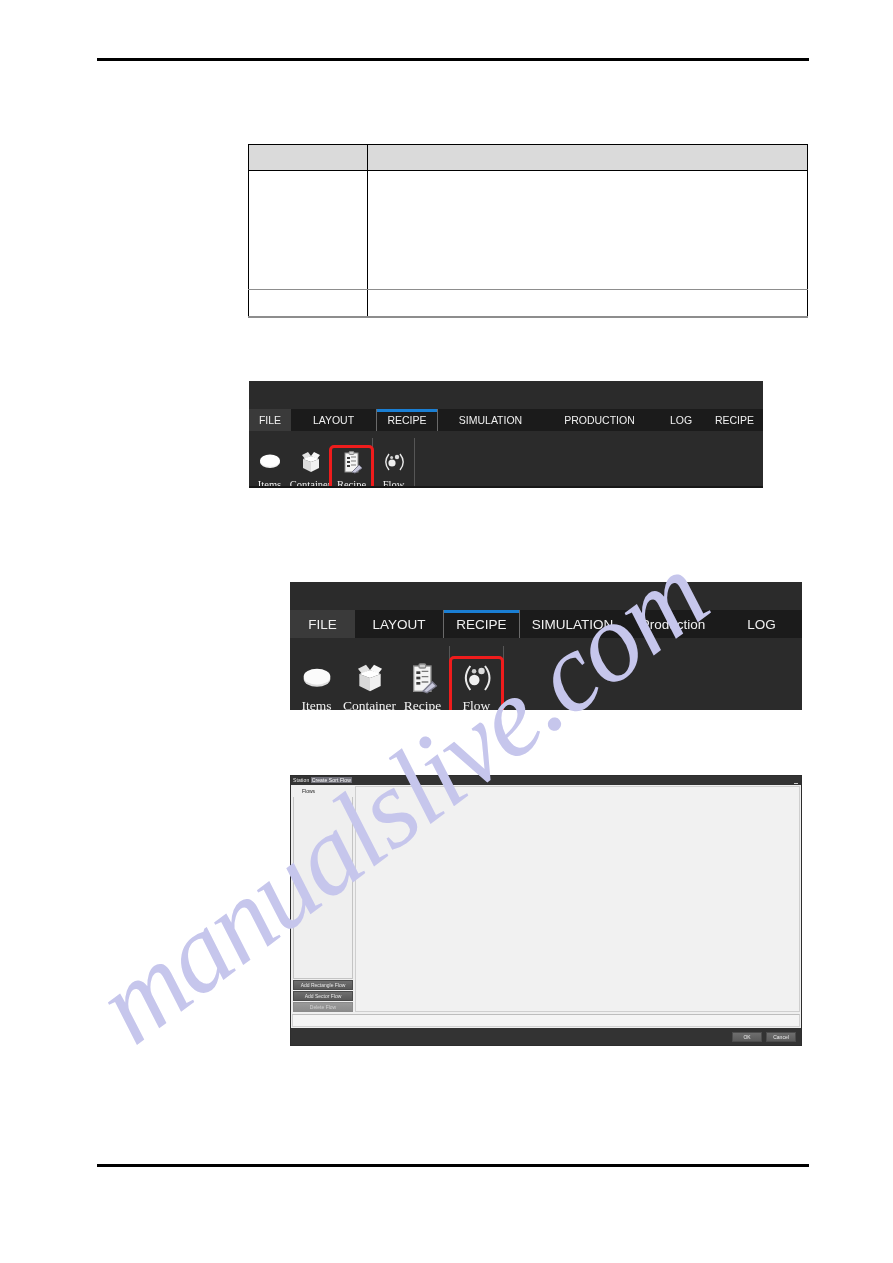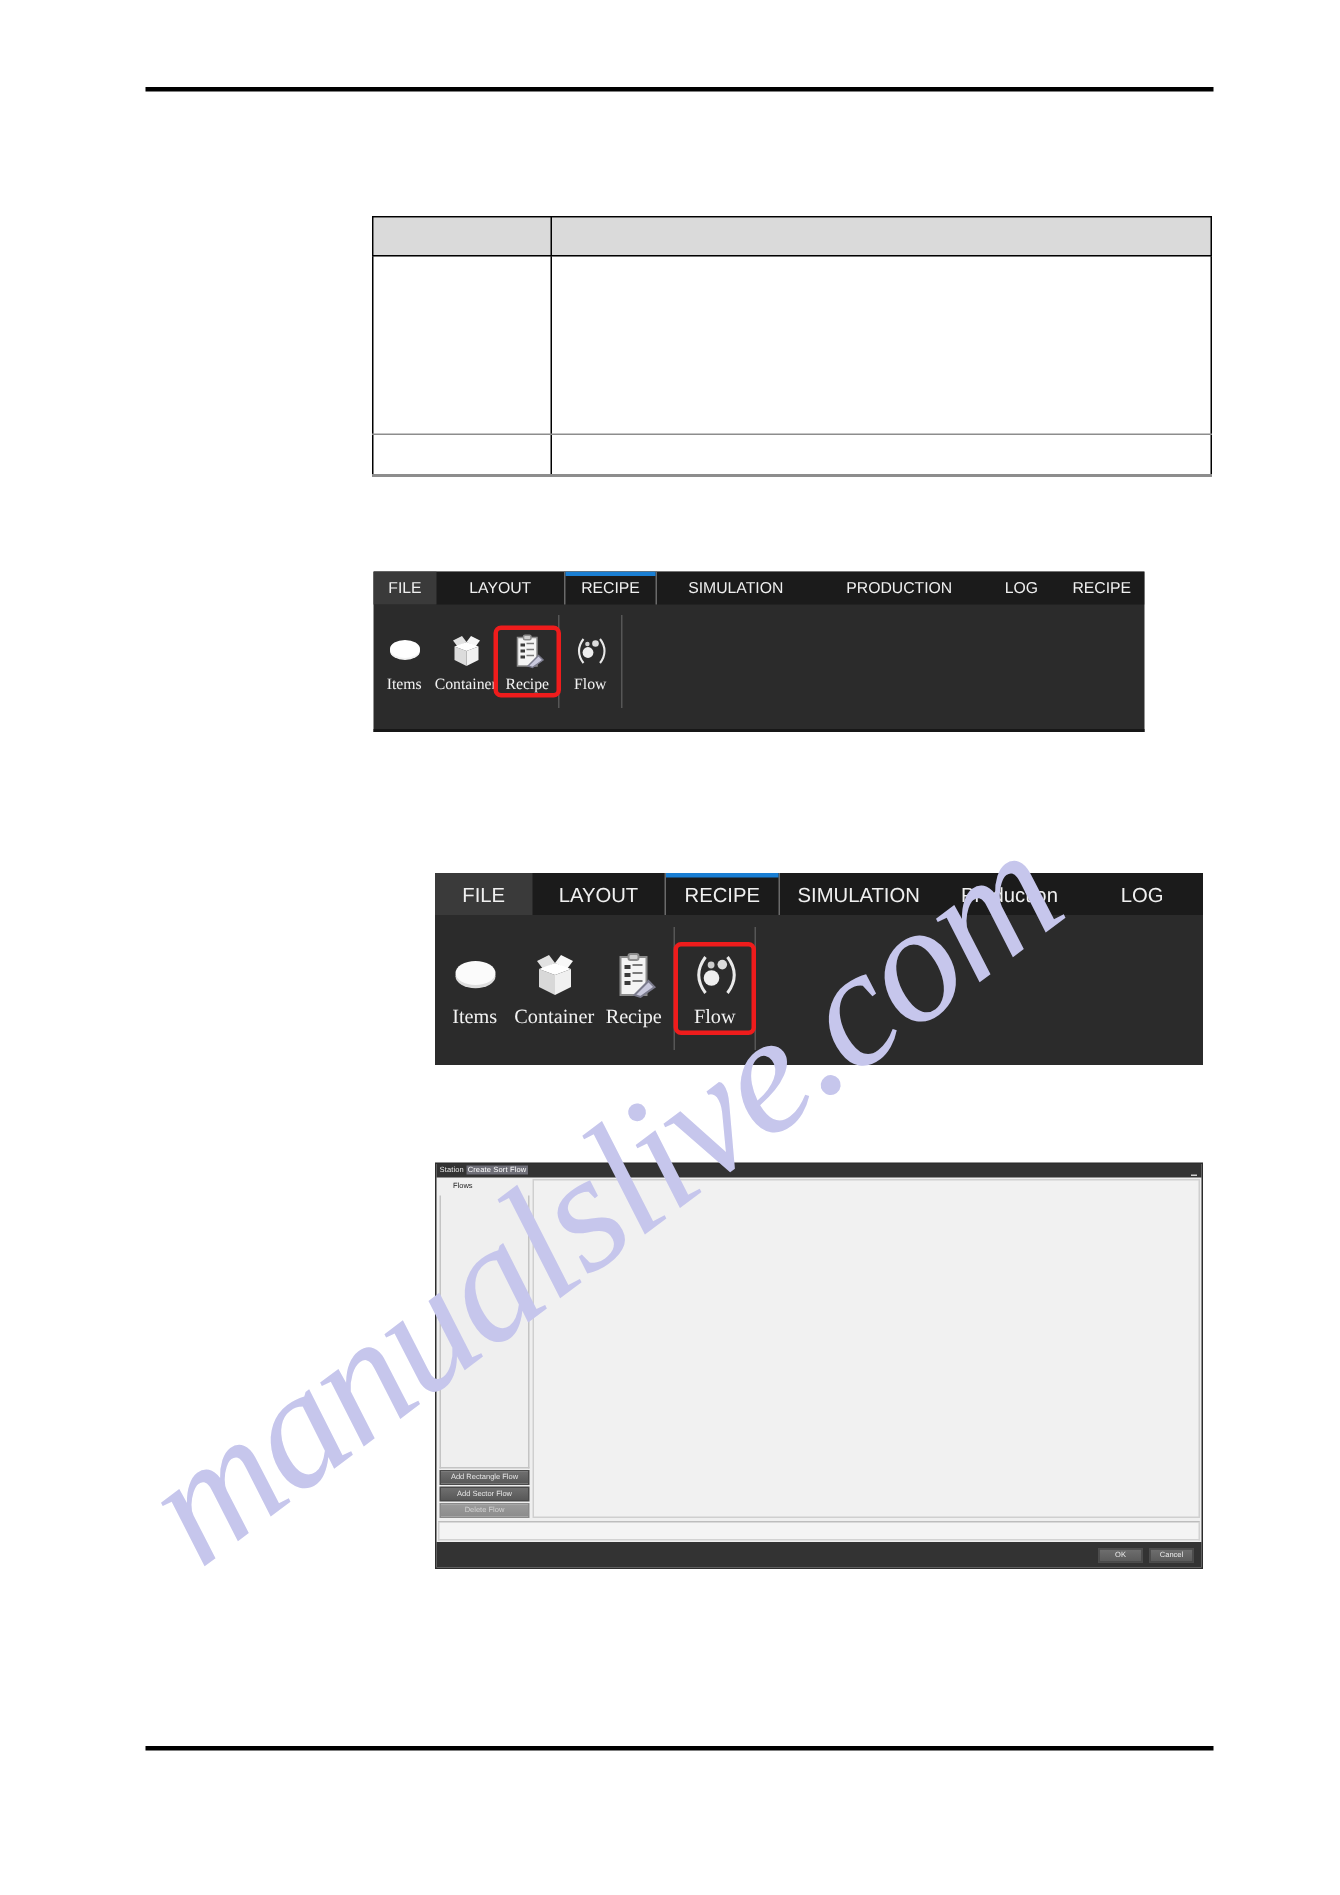--- a/index.html
+++ b/index.html
@@ -93,20 +93,21 @@
     position: absolute;
     background: #2b2b2b;
     z-index: 10;
     overflow: hidden;
   }
   .ribbon-tabbar {
     display: flex;
     align-items: stretch;
     background: #1b1b1b;
     position: relative;
+    margin-top: 28px;
   }
   .ribbon-tab {
     position: relative;
     display: flex;
     align-items: center;
     justify-content: center;
     color: #f0f0f0;
     font-family: "Liberation Sans", sans-serif;
     white-space: nowrap;
     box-sizing: border-box;

